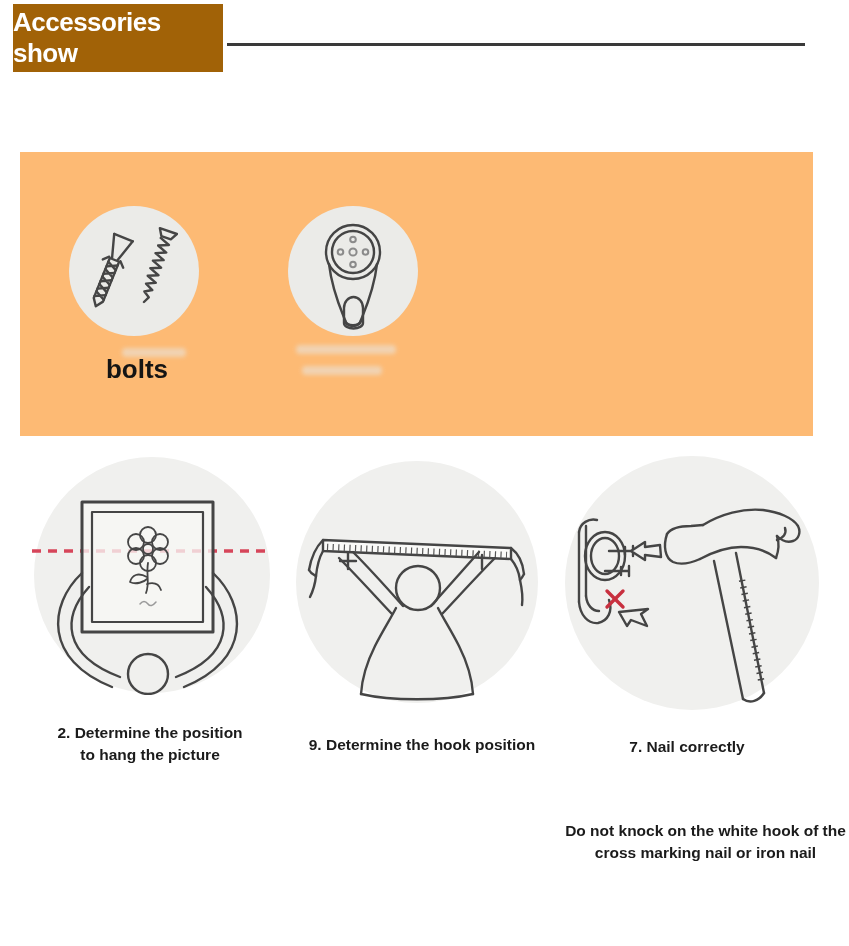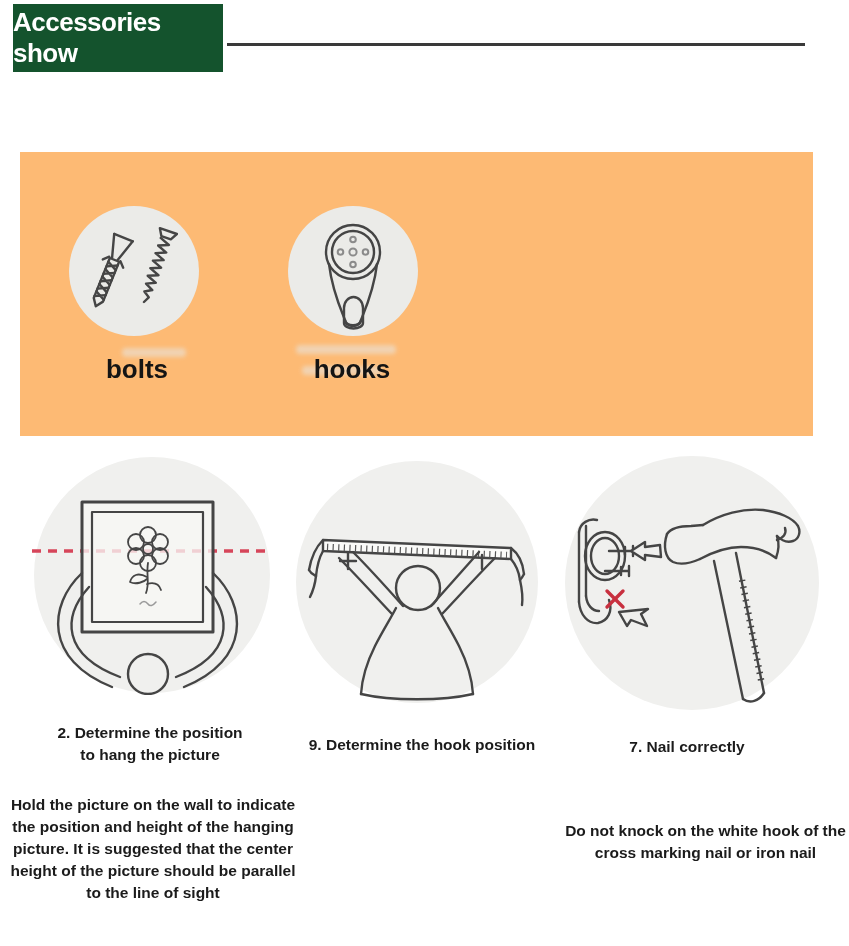--- a/index.html
+++ b/index.html
@@ -3,21 +3,21 @@
 <meta charset="utf-8">
 <style>
   html,body{margin:0;padding:0;background:#ffffff;}
   #canvas{
     position:relative;width:849px;height:946px;overflow:hidden;
     background:#ffffff;font-family:"Liberation Sans","DejaVu Sans",sans-serif;color:#1d1d1d;
   }
   
   .banner{
     position:absolute;left:13px;top:4px;width:210px;height:68px;
-    background:#14532d;display:flex;align-items:center;justify-content:center;
+    background:#a16207;display:flex;align-items:center;justify-content:center;
     color:#ffffff;font-size:26px;font-weight:700;letter-spacing:-0.5px;
   }
   .banner-line{position:absolute;left:227px;top:43px;width:578px;height:3px;background:#3a3a3a;}
   
   .panel{position:absolute;left:20px;top:152px;width:793px;height:284px;background:#fdba74;}
   .acc-svg{position:absolute;}
   .acc-label{position:absolute;font-size:26px;font-weight:700;color:#141414;text-align:center;}
   .smudge{position:absolute;background:#e7e7e4;border-radius:4px;filter:blur(2px);opacity:.55;}
   
   .step-svg{position:absolute;}
@@ -78,21 +78,20 @@
         <circle cx="55.5" cy="50" r="2.8"></circle>
         <circle cx="80.5" cy="50" r="2.8"></circle>
       </g>
     </svg>
 
     <div class="smudge" style="left:102px;top:196px;width:64px;height:9px"></div>
     <div class="smudge" style="left:276px;top:193px;width:100px;height:9px"></div>
     <div class="smudge" style="left:282px;top:214px;width:80px;height:9px"></div>
 
     <div class="acc-label" style="left:52px;top:202px;width:130px">bolts</div>
-    <div class="acc-label" style="left:267px;top:202px;width:130px">hooks</div>
   </div>
 
   <svg class="step-svg" style="left:32px;top:455px" width="240" height="240" viewBox="0 0 240 240">
     <circle cx="120" cy="120" r="118" fill="#f0f0ee"></circle>
 
     <line x1="0" y1="96" x2="240" y2="96" stroke="#d6455a" stroke-width="3.4" stroke-dasharray="9 7"></line>
 
     <g class="sketch">
       <rect x="50" y="47" width="131" height="130" fill="rgba(247,247,245,0.78)" stroke-width="3"></rect>
       <rect x="60" y="57" width="111" height="110" stroke-width="2.2"></rect>
@@ -190,16 +189,15 @@
     <g stroke="#c8303f" stroke-width="3.4" stroke-linecap="round">
       <line x1="46" y1="139" x2="62" y2="155"></line>
       <line x1="62" y1="139" x2="46" y2="155"></line>
     </g>
   </svg>
 
   <div class="caption" style="left:50px;top:722px;width:200px">2. Determine the position to hang the picture</div>
   <div class="caption" style="left:292px;top:734px;width:260px">9. Determine the hook position</div>
   <div class="caption" style="left:587px;top:736px;width:200px">7. Nail correctly</div>
 
-  <div class="para" style="left:8px;top:794px;width:290px">Hold the picture on the wall to indicate the position and height of the hanging picture. It is suggested that the center height of the picture should be parallel to the line of sight</div>
   <div class="para" style="left:563px;top:820px;width:285px">Do not knock on the white hook of the cross marking nail or iron nail</div>
 
 </div>
 
 </body></html>

